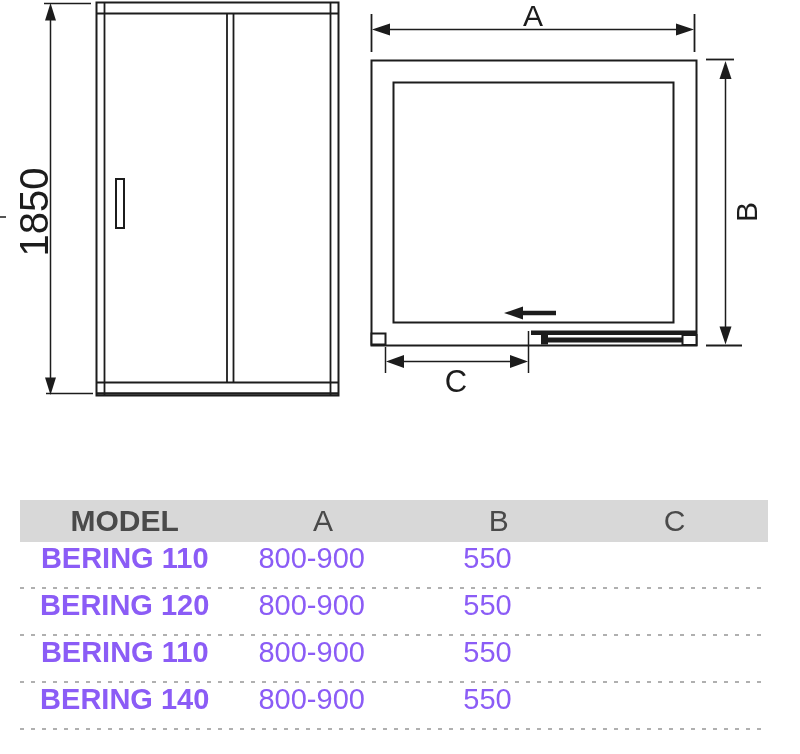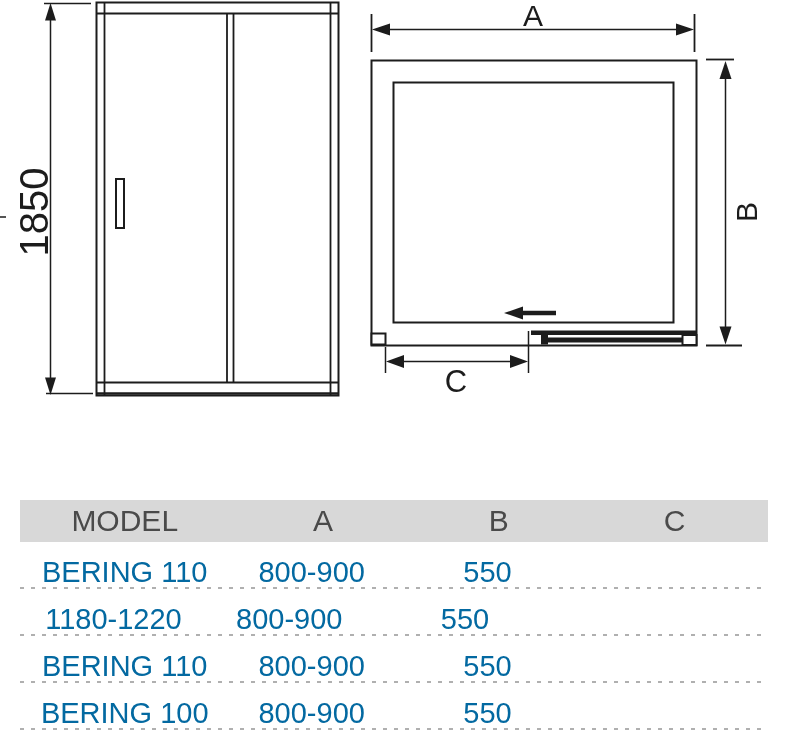--- a/index.html
+++ b/index.html
@@ -19,29 +19,29 @@
   .whitebox{fill:#ffffff;stroke:var(--line);}
   
   .spec-table{
     position:absolute;left:20px;top:500px;width:748px;
   }
   .thead{
     display:flex;align-items:center;height:42px;background:var(--header-bg);
     color:var(--header-text);font-size:30px;
   }
   .trow{
-    display:flex;align-items:flex-end;height:47px;position:relative;
-    color:#0369a1;font-size:29px;
+    display:flex;align-items:flex-start;height:47px;position:relative;
+    color:#8b5cf6;font-size:29px;
   }
   .trow::after{
     content:"";position:absolute;left:0;right:2px;bottom:0;height:2px;
     background:repeating-linear-gradient(to right,var(--separator) 0 4px,transparent 4px 11px);
   }
   .cell{text-align:center;white-space:nowrap;}
-  .col-model{width:28%;}
+  .col-model{width:28%;font-weight:bold;}
   .col-a{width:25%;}
   .col-b{width:22%;}
   .col-c{width:25%;}
 </style>
 </head>
 <body>
 
 
 
 <svg width="800" height="470" viewBox="0 0 800 470" xmlns="http://www.w3.org/2000/svg">
@@ -127,32 +127,32 @@
     <div class="cell col-c">C</div>
   </div>
 
   <div class="trow">
     <div class="cell col-model">BERING 110</div>
     <div class="cell col-b">800-900</div>
     <div class="cell col-c">550</div>
   </div>
 
   <div class="trow">
-    <div class="cell col-a">1180-1220</div>
+    <div class="cell col-model">BERING 120</div>
     <div class="cell col-b">800-900</div>
     <div class="cell col-c">550</div>
   </div>
 
   <div class="trow">
     <div class="cell col-model">BERING 110</div>
     <div class="cell col-b">800-900</div>
     <div class="cell col-c">550</div>
   </div>
 
   <div class="trow">
-    <div class="cell col-model">BERING 100</div>
+    <div class="cell col-model">BERING 140</div>
     <div class="cell col-b">800-900</div>
     <div class="cell col-c">550</div>
   </div>
 </div>
 
 
 
 
 </body></html>

